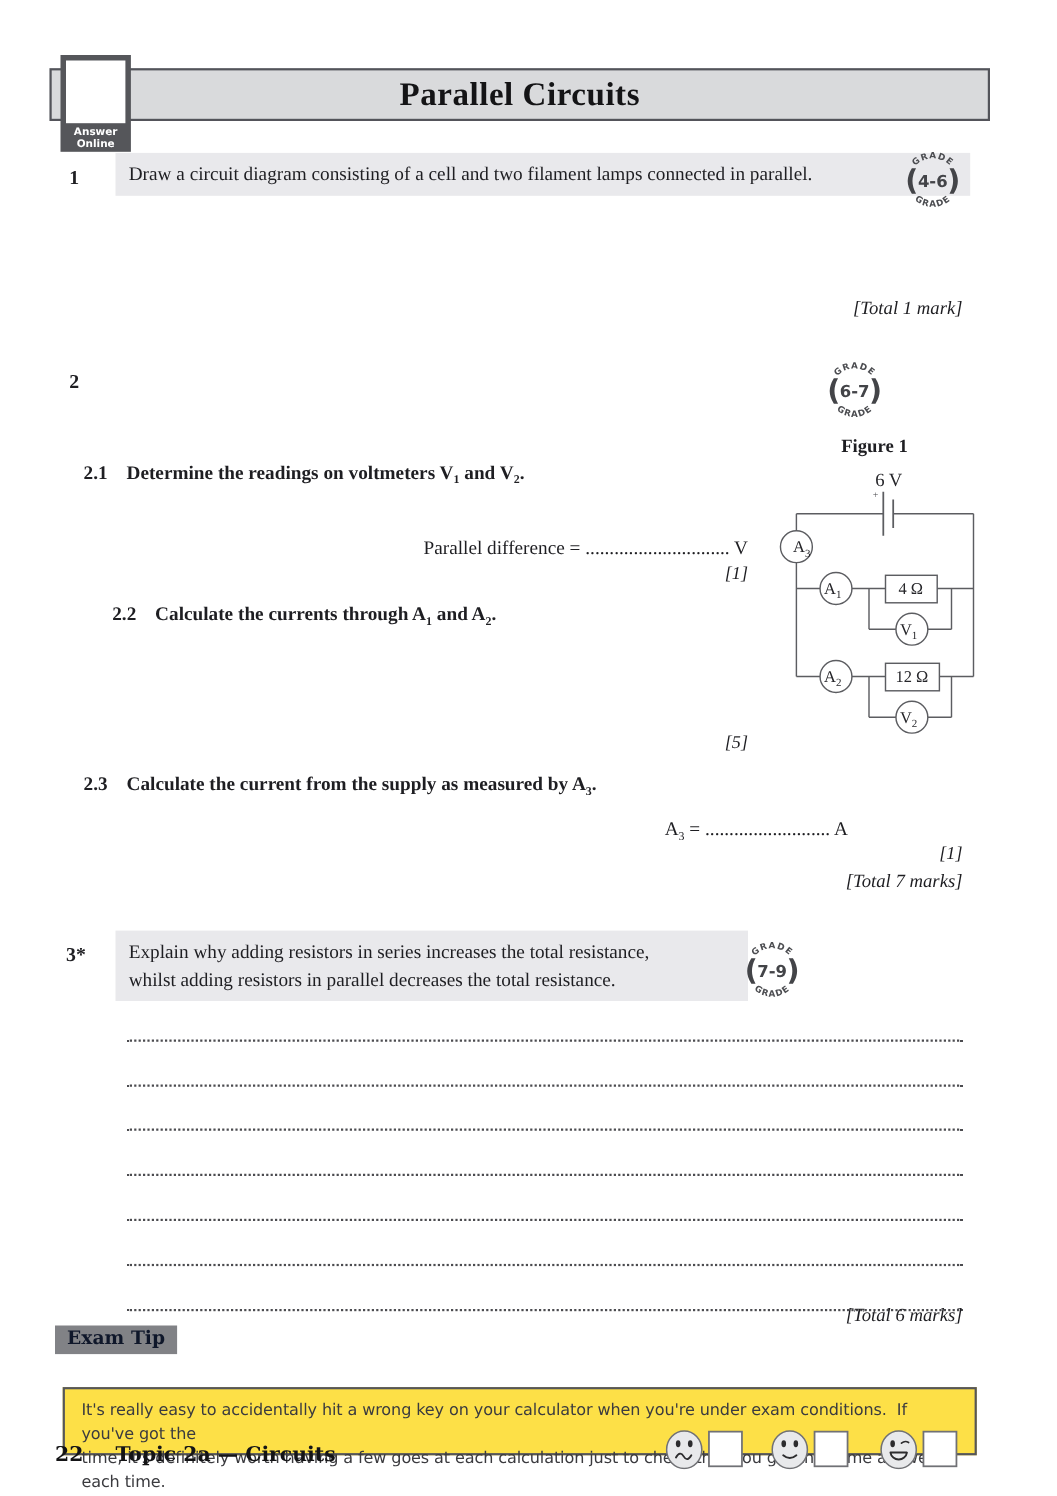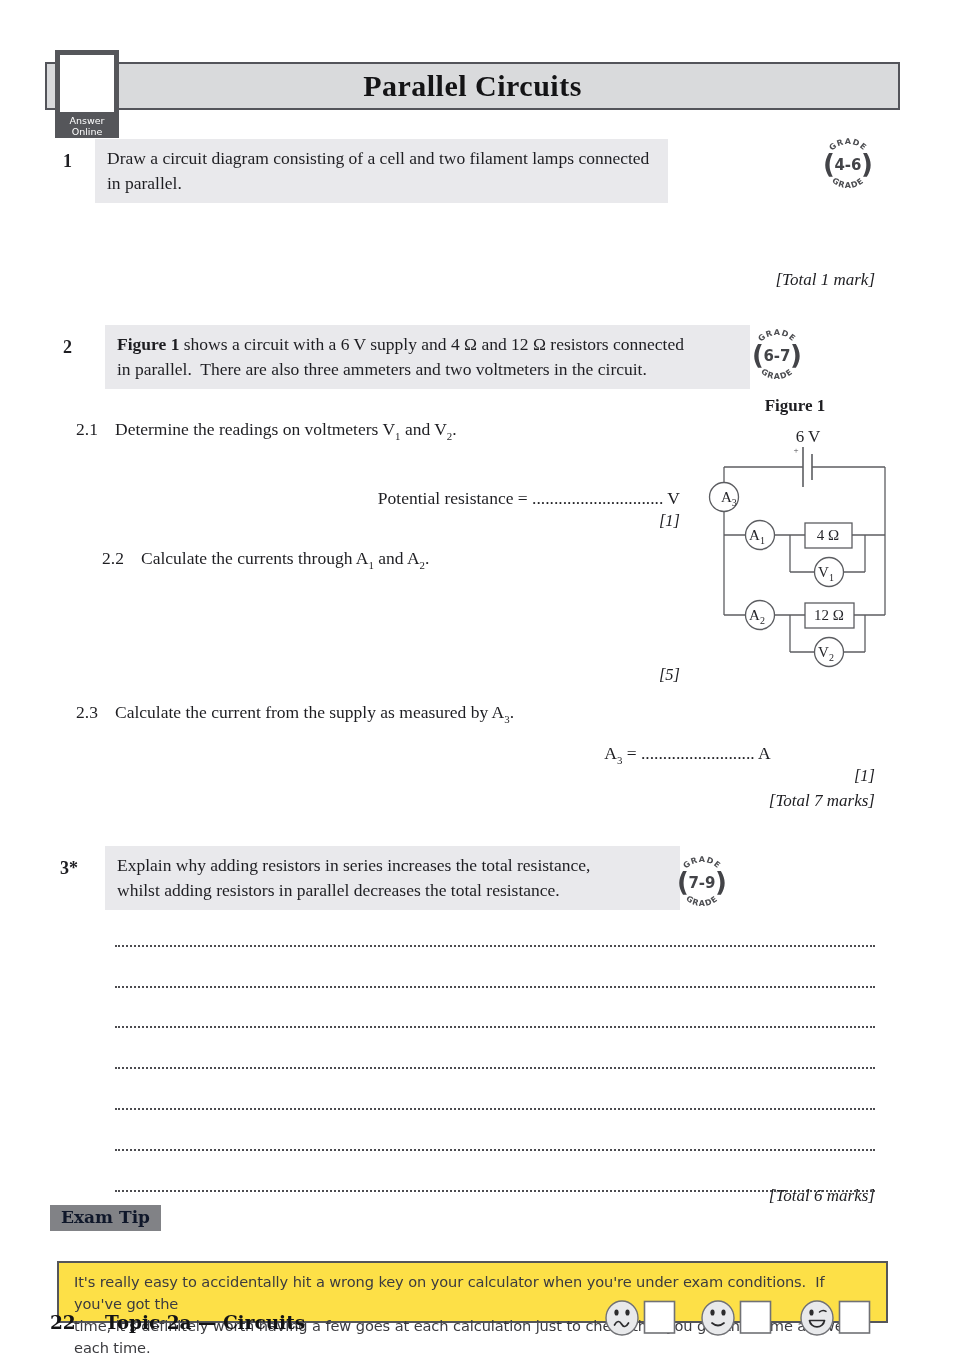--- a/index.html
+++ b/index.html
@@ -9,30 +9,30 @@
 
   
   .hdr-bar { left:45px; top:62px; width:855px; height:48px; background:#d9dadc;
              border:2px solid #53545a; box-sizing:border-box; }
   .hdr-title { width:100%; line-height:44px; text-align:center;
                font-family:Liberation Serif, serif; font-weight:bold; font-size:30px;
                color:#141416; letter-spacing:0.5px; }
   .ao-box { left:55px; top:50px; width:64px; height:88px; background:#55565a; }
   .ao-white { position:absolute; left:5px; top:5px; width:54px; height:57px; background:#ffffff; }
   .ao-label { position:absolute; left:0; top:66px; width:100%; text-align:center; color:#fff;
-              font-family:"DejaVu Sans", sans-serif; font-weight:normal; font-size:9.5px; line-height:1.15; }
+              font-family:"DejaVu Sans", sans-serif; font-weight:bold; font-size:9.5px; line-height:1.15; }
 
   
   .qnum { font-size:18px; font-weight:bold; }
   .hl { background:#e9e9ec; padding:7px 12px; box-sizing:border-box; }
   .qtext { font-size:17.5px; line-height:1.42; white-space:pre-wrap; }
   .b { font-weight:bold; }
   sub { font-size:0.62em; line-height:0; }
 
-  .pline { font-size:17.5px; }
+  .pline { font-size:17.5px;font-weight:bold; }
   .pnum { display:inline-block; width:39px; }
   .ansline { font-size:17.5px; }
   .mark { font-style:italic; font-size:16.5px; text-align:right; }
   .total { font-style:italic; font-size:17px; text-align:right; }
   .seg2 { margin-left:18px; }
 
   
   .fig-title { font-weight:bold; font-size:17px; text-align:center; }
   .wire { stroke:#5c5d61; stroke-width:1.3; fill:none; }
   .cellw { stroke:#5c5d61; stroke-width:1.6; fill:none; }
@@ -73,41 +73,37 @@
 
   <div class="abs hdr-bar">
     <div class="hdr-title">Parallel Circuits</div>
   </div>
   <div class="abs ao-box">
     <div class="ao-white"></div>
     <div class="ao-label">Answer Online</div>
   </div>
 
   <div class="abs qnum" style="left:63px; top:151px;">1</div>
-  <div class="abs hl" style="left:95px; top:139px; width:573px;">
+  <div class="abs hl" style="left:105px; top:139px; width:777px;">
     <div class="qtext">Draw a circuit diagram consisting of a cell and two filament lamps connected in parallel.</div>
   </div>
   <svg class="abs badge" style="left:818px; top:134px;" width="60" height="60" viewBox="0 0 60 60">
     <defs>
       <path id="at1" d="M 8 32 A 22 22 0 0 1 52 32"></path>
       <path id="ab1" d="M 6 30 A 24 24 0 0 0 54 30"></path>
     </defs>
     <text class="b-arc"><textPath href="#at1" startOffset="50%" text-anchor="middle">GRADE</textPath></text>
     <text class="b-arc"><textPath href="#ab1" startOffset="50%" text-anchor="middle">GRADE</textPath></text>
     <text class="b-paren" x="11" y="39" text-anchor="middle">(</text>
     <text class="b-val" x="30" y="36" text-anchor="middle">4-6</text>
     <text class="b-paren" x="49" y="39" text-anchor="middle">)</text>
   </svg>
   <div class="abs total" style="left:655px; top:270px; width:220px;">[Total 1 mark]</div>
 
   <div class="abs qnum" style="left:63px; top:337px;">2</div>
-  <div class="abs hl" style="left:105px; top:325px; width:645px;">
-    <div class="qtext"><span class="b">Figure 1</span><span> shows a circuit with a 6 V supply and 4 Ω and 12 Ω resistors connected
-in parallel.  There are also three ammeters and two voltmeters in the circuit.</span></div>
-  </div>
   <svg class="abs badge" style="left:747px; top:325px;" width="60" height="60" viewBox="0 0 60 60">
     <defs>
       <path id="at2" d="M 8 32 A 22 22 0 0 1 52 32"></path>
       <path id="ab2" d="M 6 30 A 24 24 0 0 0 54 30"></path>
     </defs>
     <text class="b-arc"><textPath href="#at2" startOffset="50%" text-anchor="middle">GRADE</textPath></text>
     <text class="b-arc"><textPath href="#ab2" startOffset="50%" text-anchor="middle">GRADE</textPath></text>
     <text class="b-paren" x="11" y="39" text-anchor="middle">(</text>
     <text class="b-val" x="30" y="36" text-anchor="middle">6-7</text>
     <text class="b-paren" x="49" y="39" text-anchor="middle">)</text>
@@ -148,21 +144,21 @@
     <circle class="comp" cx="134" cy="152" r="14.5"></circle>
     <text class="clabel" x="131" y="157" text-anchor="middle"><tspan>V</tspan><tspan class="csub" dy="4">1</tspan></text>
     <circle class="comp" cx="134" cy="232" r="14.5"></circle>
     <text class="clabel" x="131" y="237" text-anchor="middle"><tspan>V</tspan><tspan class="csub" dy="4">2</tspan></text>
   </svg>
 
   <div class="abs pline" style="left:76px; top:419px;">
     <span class="pnum">2.1</span><span>Determine the readings on voltmeters V</span><sub>1</sub><span> and V</span><sub>2</sub><span>.</span>
   </div>
   <div class="abs ansline" style="left:300px; top:488px; width:380px; text-align:right;">
-    <span>Potential resistance = </span><span>..............................</span><span> V</span>
+    <span>Parallel difference = </span><span>..............................</span><span> V</span>
   </div>
   <div class="abs mark" style="left:480px; top:511px; width:200px;">[1]</div>
 
   <div class="abs pline" style="left:72px; top:548px;margin-left:30px;">
     <span class="pnum">2.2</span><span>Calculate the currents through A</span><sub>1</sub><span> and A</span><sub>2</sub><span>.</span>
   </div>
   <div class="abs mark" style="left:480px; top:665px; width:200px;">[5]</div>
 
   <div class="abs pline" style="left:76px; top:702px;">
     <span class="pnum">2.3</span><span>Calculate the current from the supply as measured by A</span><sub>3</sub><span>.</span>

